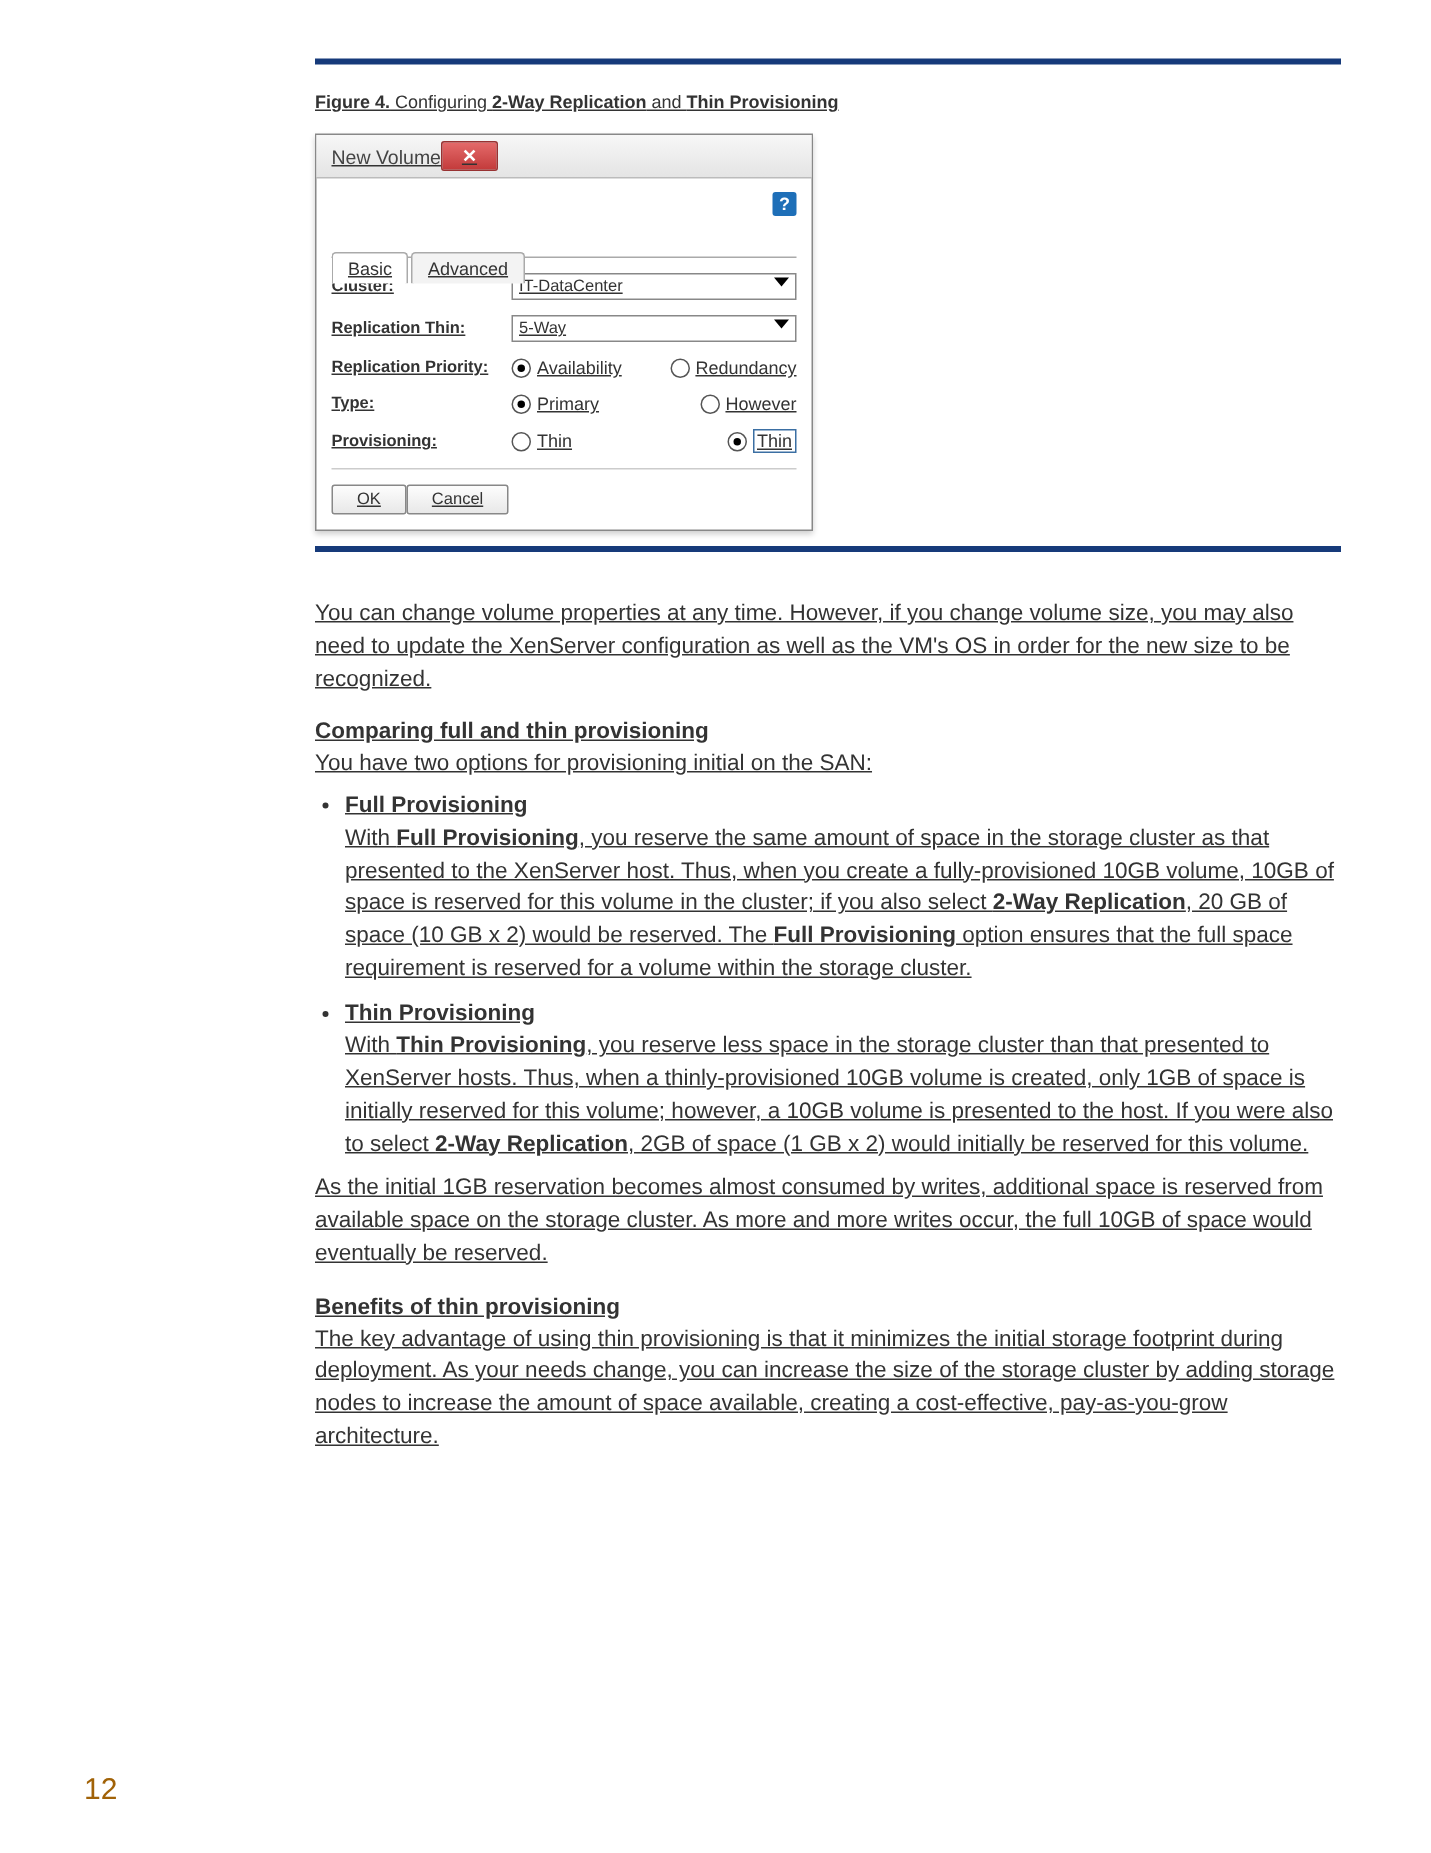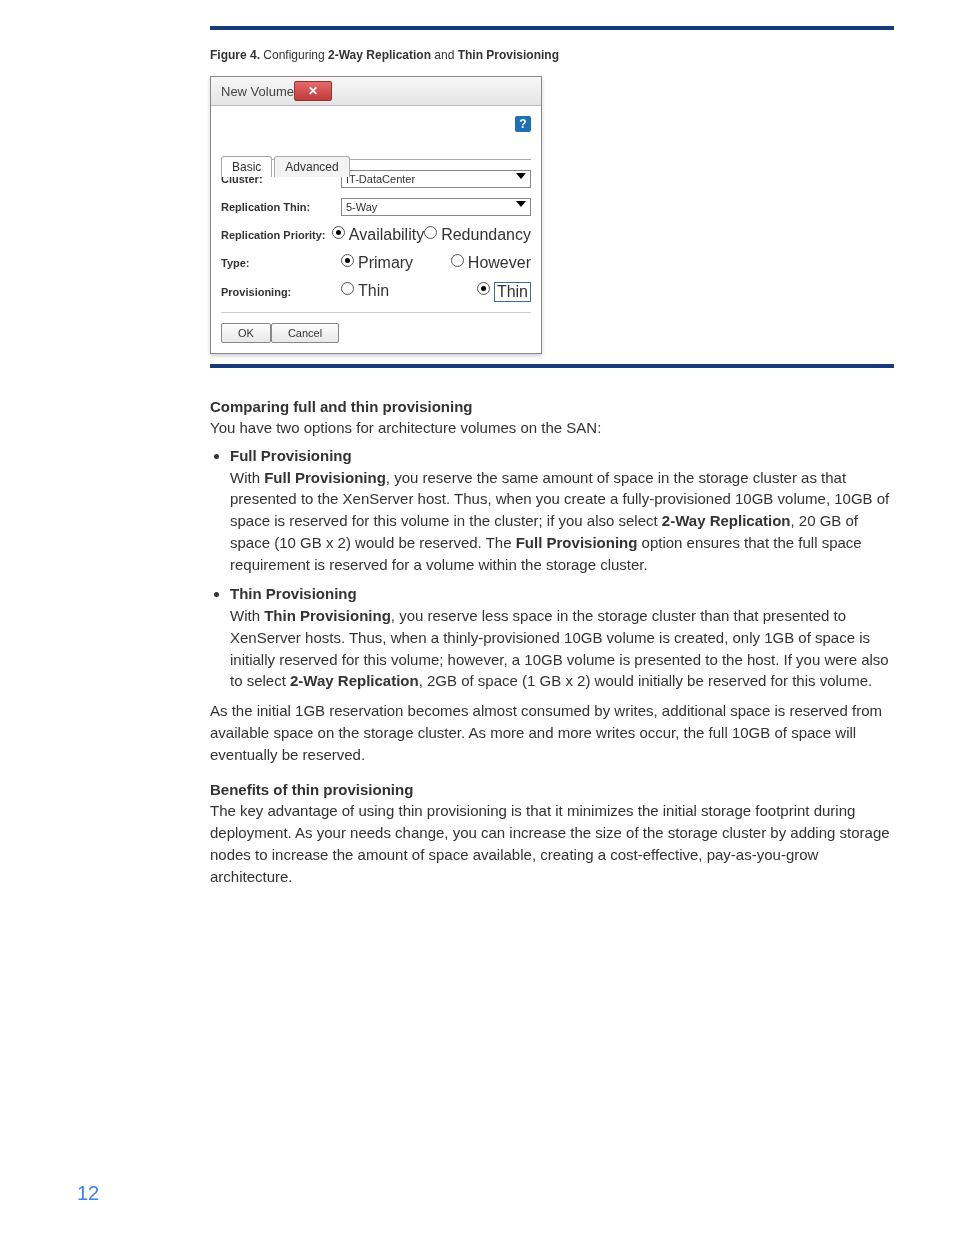--- a/index.html
+++ b/index.html
@@ -5,24 +5,25 @@
   body {
     margin: 0;
     padding: 0;
     font-family: Arial, Helvetica, sans-serif;
     font-size: 15px;
     color: #333;
     width: 954px;
     background: #fff;
   }
   .page {
-    padding: 26px 60px 40px 60px;
+    padding: 39px 60px 40px 60px;
     position: relative;
     min-height: 1235px;
     box-sizing: border-box;
+    text-decoration: underline;
   }
   .top-rule {
     border-top: 4px solid #163a7a;
     margin: 0 0 18px 0;
     margin-left: 150px;
   }
   .bottom-rule {
     border-top: 4px solid #163a7a;
     margin: 10px 0 30px 0;
     margin-left: 150px;
@@ -134,22 +135,23 @@
     border-right: 5px solid transparent;
     border-top: 6px solid #000;
   }
   .radio-holder {
     flex: 1;
     display: flex;
     justify-content: space-between;
   }
   .radio {
     display: flex;
+    align-items: center;
     gap: 4px;
-    font-size: 16px;
+    font-size: 12px;
   }
   .radio .dot {
     width: 11px;
     height: 11px;
     border: 1px solid #555;
     border-radius: 50%;
     display: flex;
     align-items: center;
     justify-content: center;
   }
@@ -179,23 +181,23 @@
   .para {
     margin: 0 0 16px 0;
     line-height: 1.45;
   }
   .h { font-weight: bold; margin: 12px 0 2px 0; }
   ul.bullets { margin: 4px 0 8px 0; padding-left: 20px; }
   ul.bullets li { margin-bottom: 8px; line-height: 1.45; }
   .page-number {
     position: absolute;
     bottom: 30px;
-    left: 77px;
+    left: 56px;
     font-size: 20px;
-    color: #3b82f6;
+    color: #a16207;
   }
 </style>
 </head>
 <body>
 
 <div class="page">
   <div class="top-rule"></div>
 
   <div class="indent">
     <div class="caption">
@@ -278,35 +280,36 @@
           <div class="btn">OK</div>
           <div class="btn">Cancel</div>
         </div>
       </div>
     </div>
   </div>
 
   <div class="bottom-rule"></div>
 
   <div class="indent">
+    <p class="para">You can change volume properties at any time. However, if you change volume size, you may also need to update the XenServer configuration as well as the VM's OS in order for the new size to be recognized.</p>
 
     <div class="h">Comparing full and thin provisioning</div>
-    <p class="para" style="margin-bottom:6px">You have two options for architecture volumes on the SAN:</p>
+    <p class="para" style="margin-bottom:6px">You have two options for provisioning initial on the SAN:</p>
 
     <ul class="bullets">
       <li>
         <span style="font-weight:bold">Full Provisioning</span><br>
         <span>With </span><span style="font-weight:bold">Full Provisioning</span><span>, you reserve the same amount of space in the storage cluster as that presented to the XenServer host. Thus, when you create a fully-provisioned 10GB volume, 10GB of space is reserved for this volume in the cluster; if you also select </span><span style="font-weight:bold">2-Way Replication</span><span>, 20 GB of space (10 GB x 2) would be reserved. The </span><span style="font-weight:bold">Full Provisioning</span><span> option ensures that the full space requirement is reserved for a volume within the storage cluster.</span>
       </li>
       <li>
         <span style="font-weight:bold">Thin Provisioning</span><br>
         <span>With </span><span style="font-weight:bold">Thin Provisioning</span><span>, you reserve less space in the storage cluster than that presented to XenServer hosts. Thus, when a thinly-provisioned 10GB volume is created, only 1GB of space is initially reserved for this volume; however, a 10GB volume is presented to the host. If you were also to select </span><span style="font-weight:bold">2-Way Replication</span><span>, 2GB of space (1 GB x 2) would initially be reserved for this volume.</span>
       </li>
     </ul>
 
-    <p class="para">As the initial 1GB reservation becomes almost consumed by writes, additional space is reserved from available space on the storage cluster. As more and more writes occur, the full 10GB of space will eventually be reserved.</p>
+    <p class="para">As the initial 1GB reservation becomes almost consumed by writes, additional space is reserved from available space on the storage cluster. As more and more writes occur, the full 10GB of space would eventually be reserved.</p>
 
     <div class="h">Benefits of thin provisioning</div>
     <p class="para">The key advantage of using thin provisioning is that it minimizes the initial storage footprint during deployment. As your needs change, you can increase the size of the storage cluster by adding storage nodes to increase the amount of space available, creating a cost-effective, pay-as-you-grow architecture.</p>
   </div>
 
   <div class="page-number">12</div>
 </div>
 
 </body></html>

